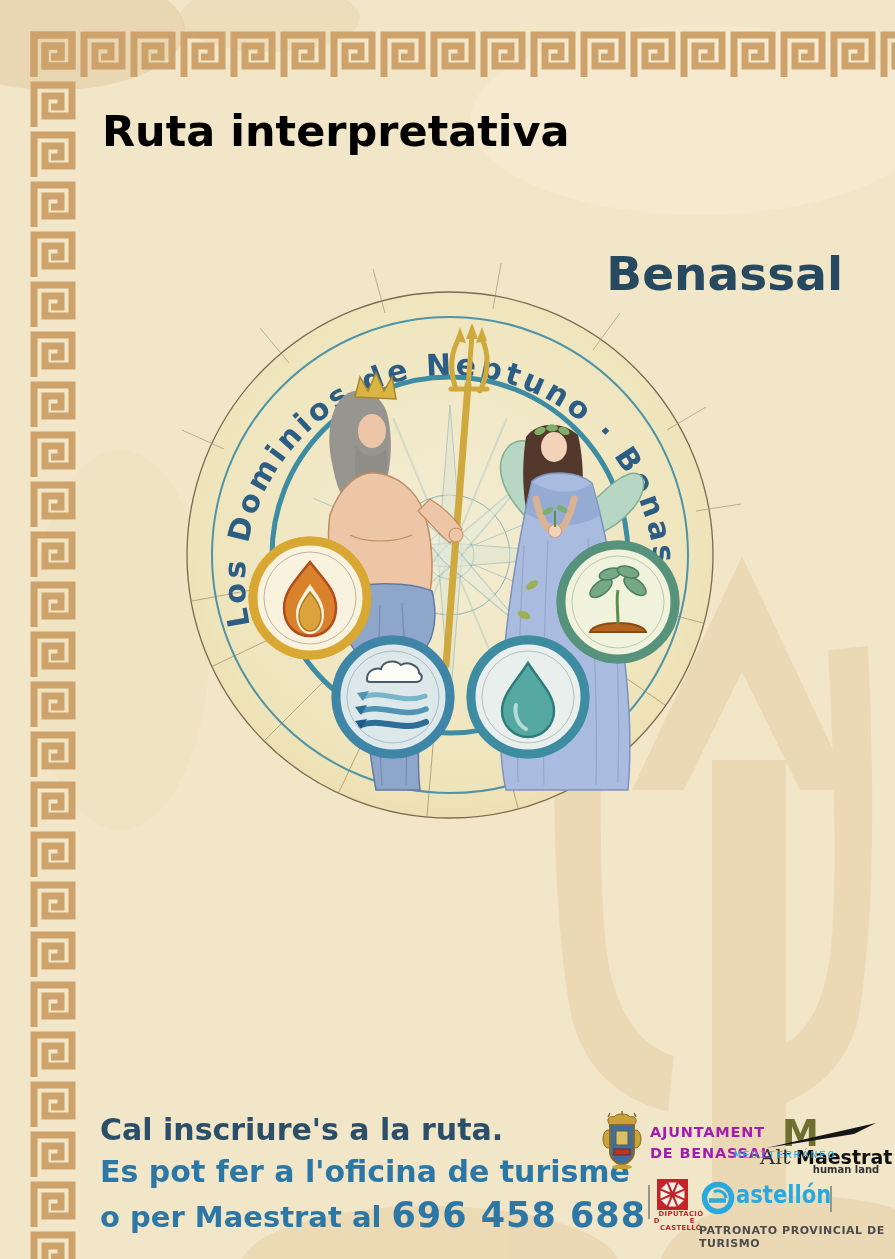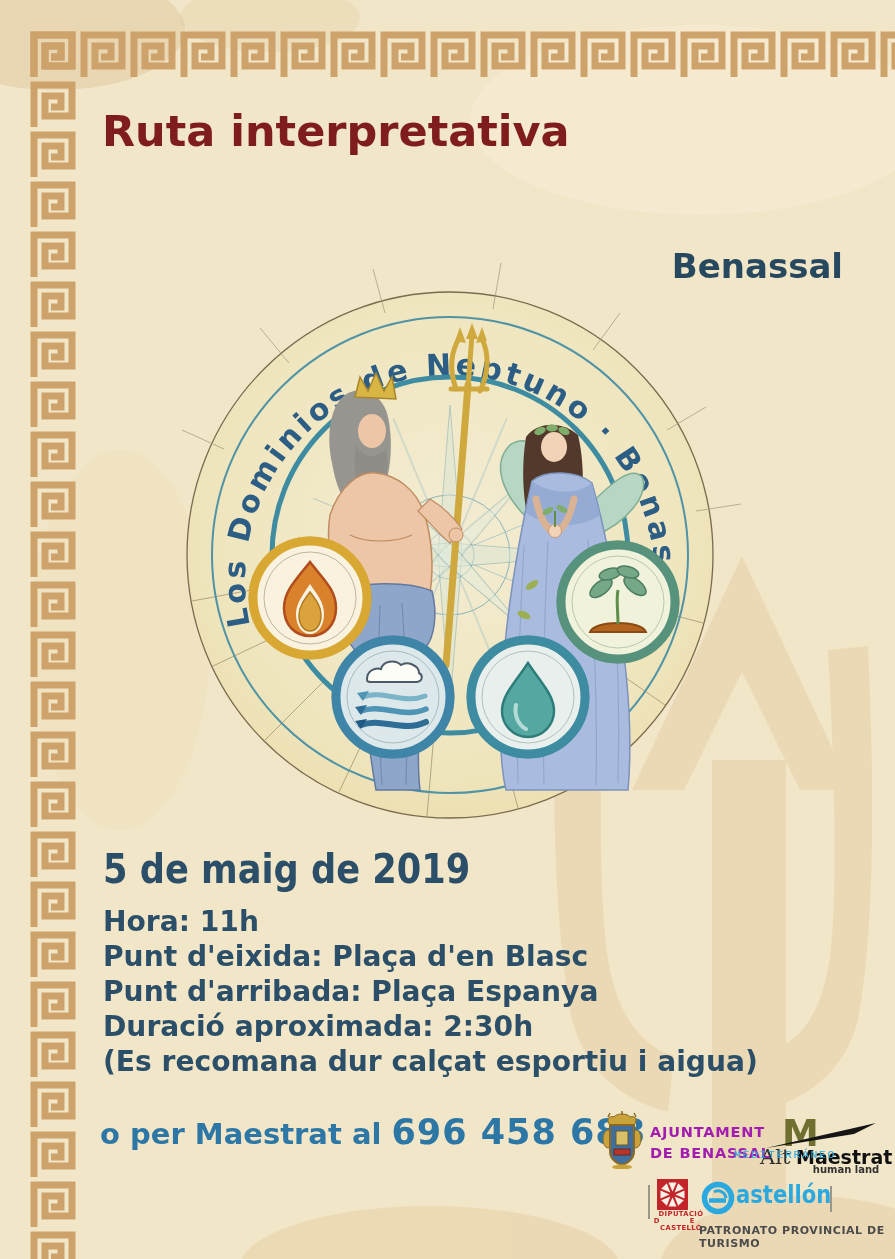--- a/index.html
+++ b/index.html
@@ -5,23 +5,23 @@
   html,body{margin:0;padding:0;background:#cfc5ab;}
   .poster{
     position:relative;width:895px;height:1259px;overflow:hidden;
     background:#f2e6c8;
     font-family:"DejaVu Sans",sans-serif;
   }
   .abs{position:absolute;}
   svg{display:block;}
   .emblem{overflow:visible;}
 
-  .kicker{left:102px;top:106px;font-size:43px;font-weight:bold;color:#7f1d1d;letter-spacing:0px;}
+  .kicker{left:102px;top:106px;font-size:43px;font-weight:bold;color:#000000;letter-spacing:0px;}
   .title{left:99px;top:158px;font-size:66px;font-weight:bold;color:#27495f;letter-spacing:-1px;white-space:nowrap;}
-  .subtitle{right:52px;top:246px;font-size:34px;font-weight:bold;color:#27495f;}
+  .subtitle{right:52px;top:246px;font-size:47px;font-weight:bold;color:#27495f;}
 
   .details{left:103px;top:846px;color:#2c4f69;font-weight:bold;}
   .details .date{font-size:40px;transform:scaleX(.88);transform-origin:left top;white-space:nowrap;margin-bottom:12px;}
   .details .line{font-size:29px;line-height:35px;white-space:nowrap;transform:scaleX(.97);transform-origin:left top;}
 
   .register{left:100px;top:1112px;font-weight:bold;white-space:nowrap;}
   .register .r1{font-size:30px;color:#2c4f69;margin-bottom:7px;}
   .register .r2{font-size:30px;color:#2c77a6;margin-bottom:6px;}
   .register .r3{font-size:29px;color:#2c77a6;}
   .register .phone{font-size:35px;letter-spacing:1px;}
@@ -224,30 +224,24 @@
         <path d="M-28,30 C-24,18 24,18 28,30 Z" fill="#b5641f" stroke="#8a4a14" stroke-width="2"></path>
         <path d="M0,22 C0,8 -2,-2 0,-12" fill="none" stroke="#5d8f4a" stroke-width="3"></path>
         <ellipse cx="-17" cy="-14" rx="13" ry="6.5" transform="rotate(-38 -17 -14)" fill="#74a886" stroke="#4d7d62" stroke-width="1.5"></ellipse>
         <ellipse cx="17" cy="-16" rx="13" ry="6.5" transform="rotate(38 17 -16)" fill="#74a886" stroke="#4d7d62" stroke-width="1.5"></ellipse>
         <ellipse cx="-8" cy="-28" rx="11" ry="5.5" transform="rotate(-15 -8 -28)" fill="#74a886" stroke="#4d7d62" stroke-width="1.5"></ellipse>
         <ellipse cx="10" cy="-30" rx="11" ry="5.5" transform="rotate(15 10 -30)" fill="#74a886" stroke="#4d7d62" stroke-width="1.5"></ellipse>
       </g>
     </g>
   </svg>
 
-  <div class="abs details">
-    <div class="date">5 de maig de 2019</div>
-    <div class="line">Hora: 11h</div>
-    <div class="line">Punt d'eixida: Plaça d'en Blasc</div>
-    <div class="line">Punt d'arribada: Plaça Espanya</div>
-    <div class="line">Duració aproximada: 2:30h</div>
-    <div class="line">(Es recomana dur calçat esportiu i aigua)</div>
-  </div>
 
   <div class="abs register">
+    <div class="r1">Cal inscriure's a la ruta.</div>
+    <div class="r2">Es pot fer a l'oficina de turisme</div>
     <div class="r3"><span>o per Maestrat al </span><span class="phone">696 458 688</span></div>
   </div>
 
   <svg class="abs" style="left:602px;top:1111px;" width="40" height="58" viewBox="0 0 40 58">
     <ellipse cx="6" cy="28" rx="5" ry="9" fill="#c9a23c" stroke="#8a6a22" stroke-width="1"></ellipse>
     <ellipse cx="34" cy="28" rx="5" ry="9" fill="#c9a23c" stroke="#8a6a22" stroke-width="1"></ellipse>
     <path d="M8,14 C4,10 6,4 12,6 C14,2 26,2 28,6 C34,4 36,10 32,14 Z" fill="#c9a23c" stroke="#8a6a22" stroke-width="1"></path>
     <path d="M6,6 L8,2 M20,4 L20,0 M34,6 L32,2" stroke="#8a6a22" stroke-width="1.5"></path>
     <path d="M8,14 L32,14 L32,40 C32,48 26,52 20,54 C14,52 8,48 8,40 Z" fill="#3f6ea0" stroke="#8a6a22" stroke-width="2"></path>
     <rect x="14" y="20" width="12" height="14" fill="#d9c068" stroke="#6a5a22" stroke-width="1"></rect>

